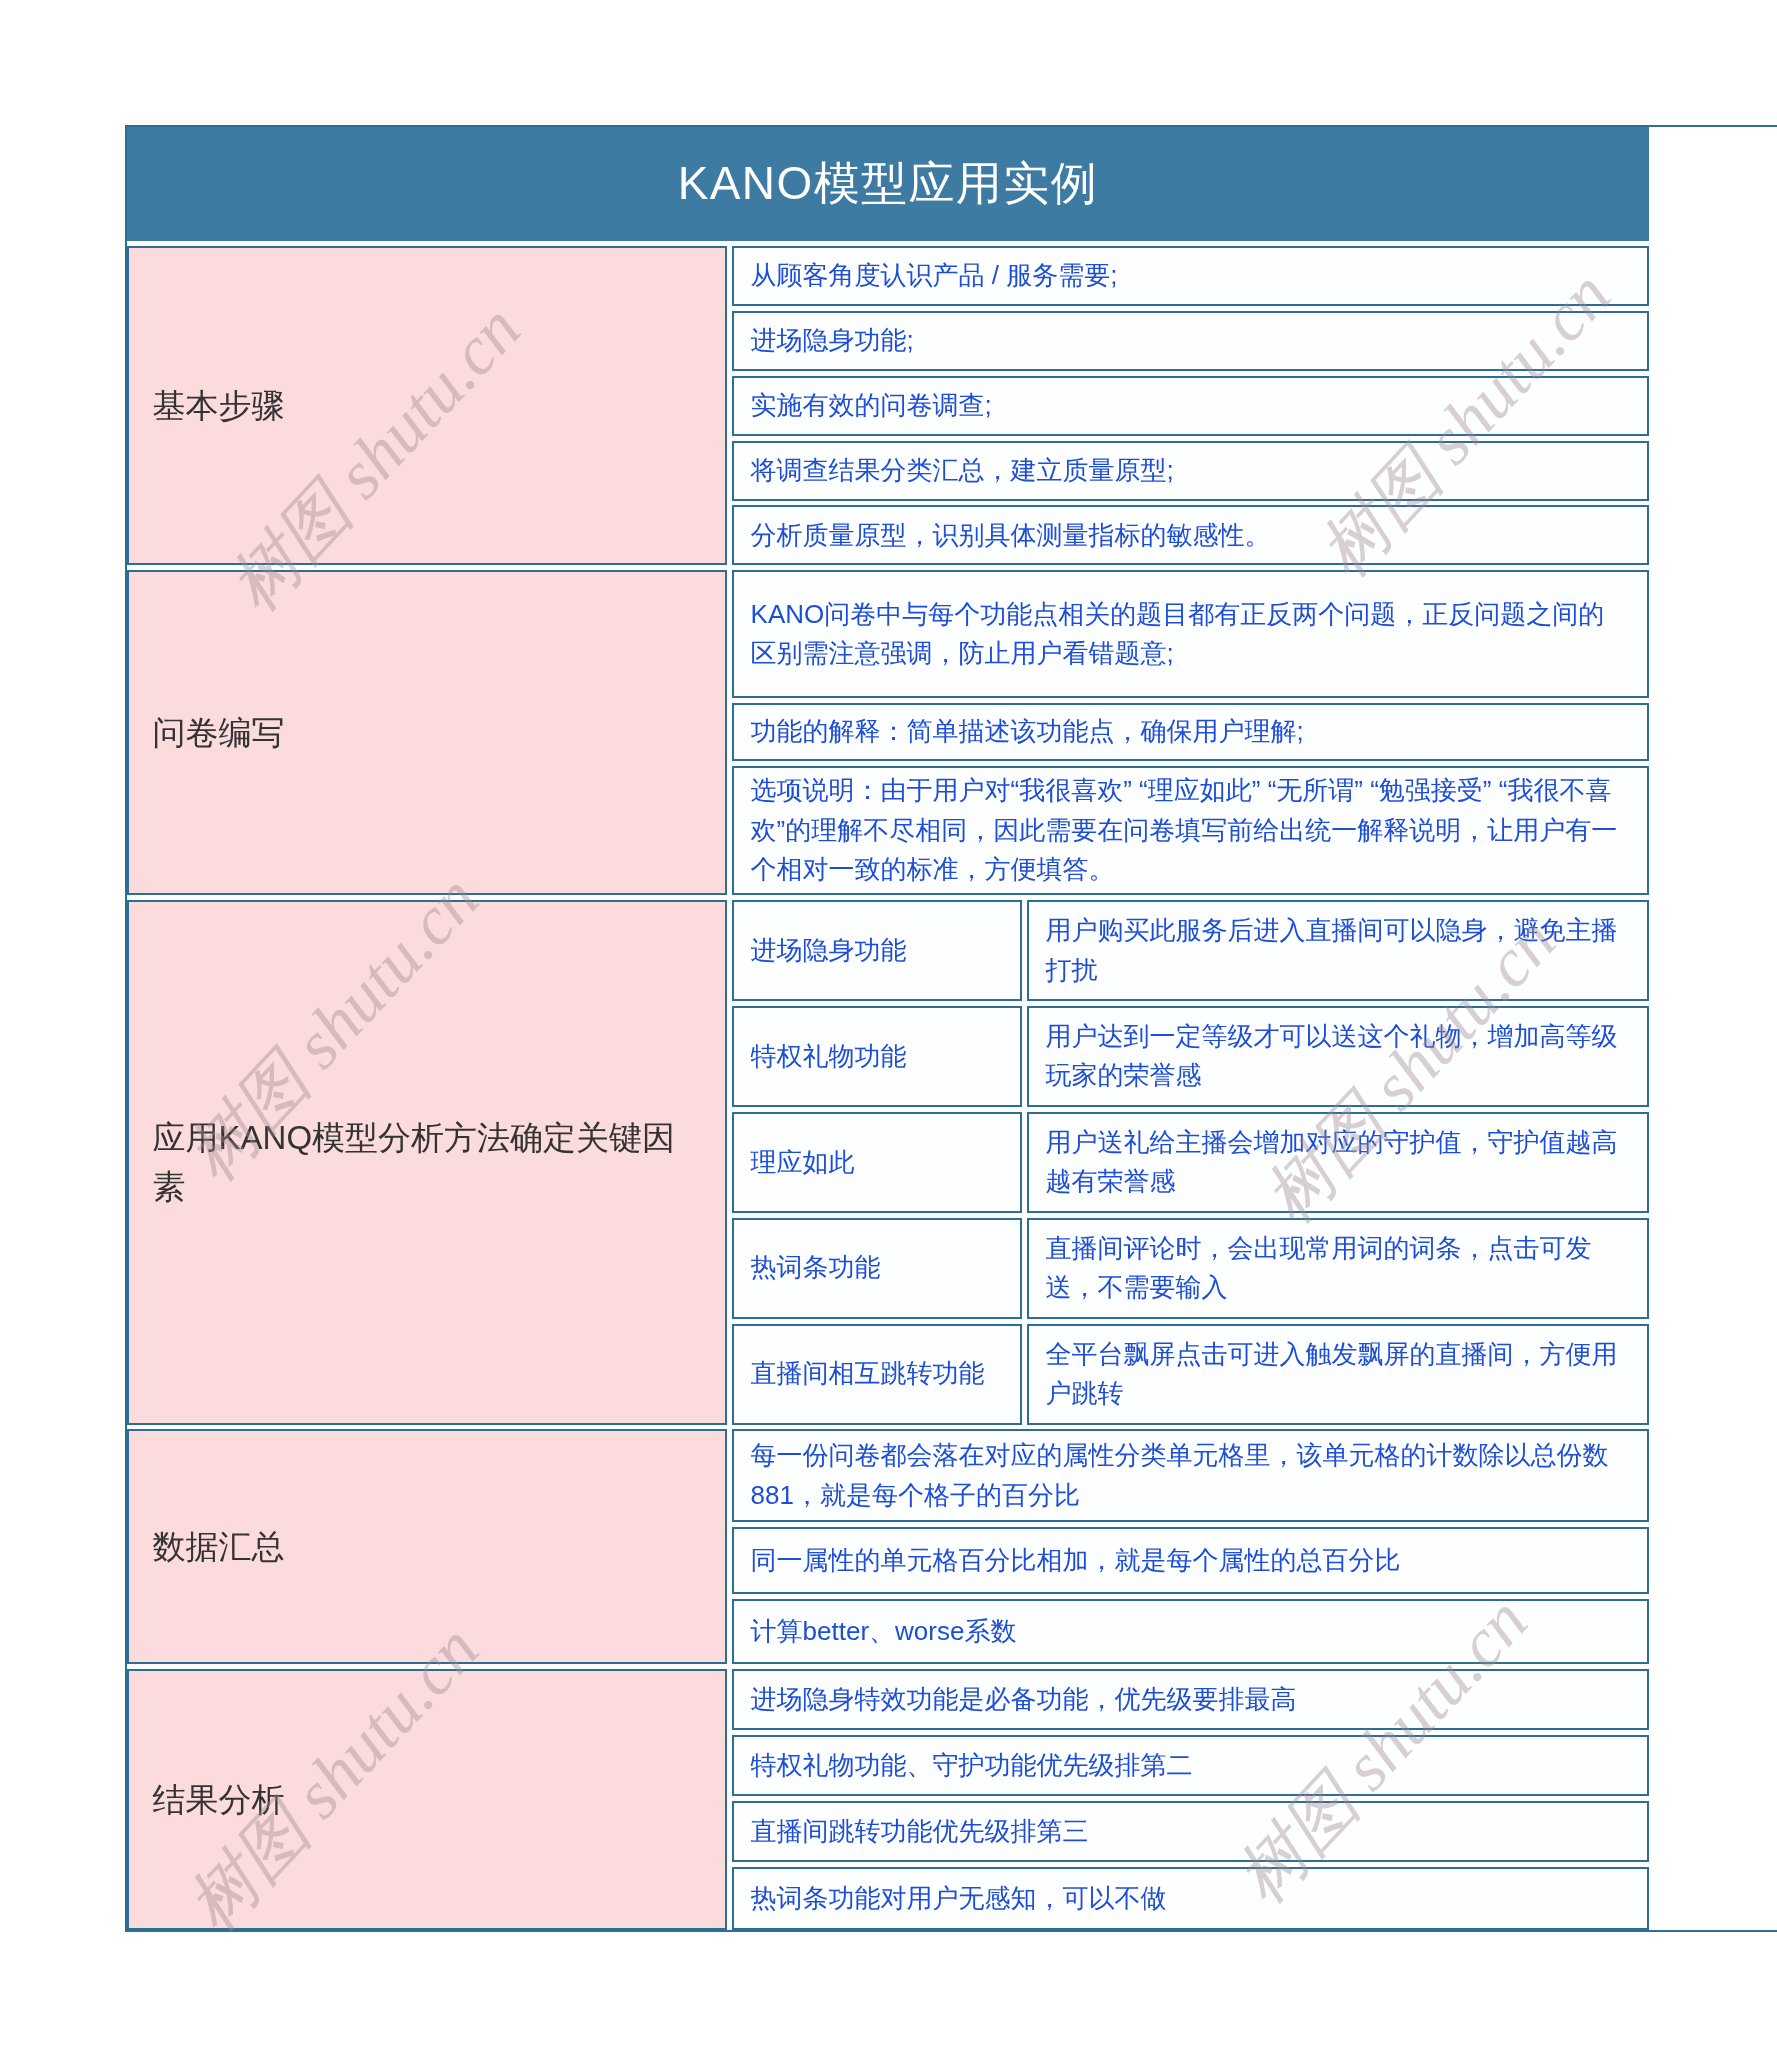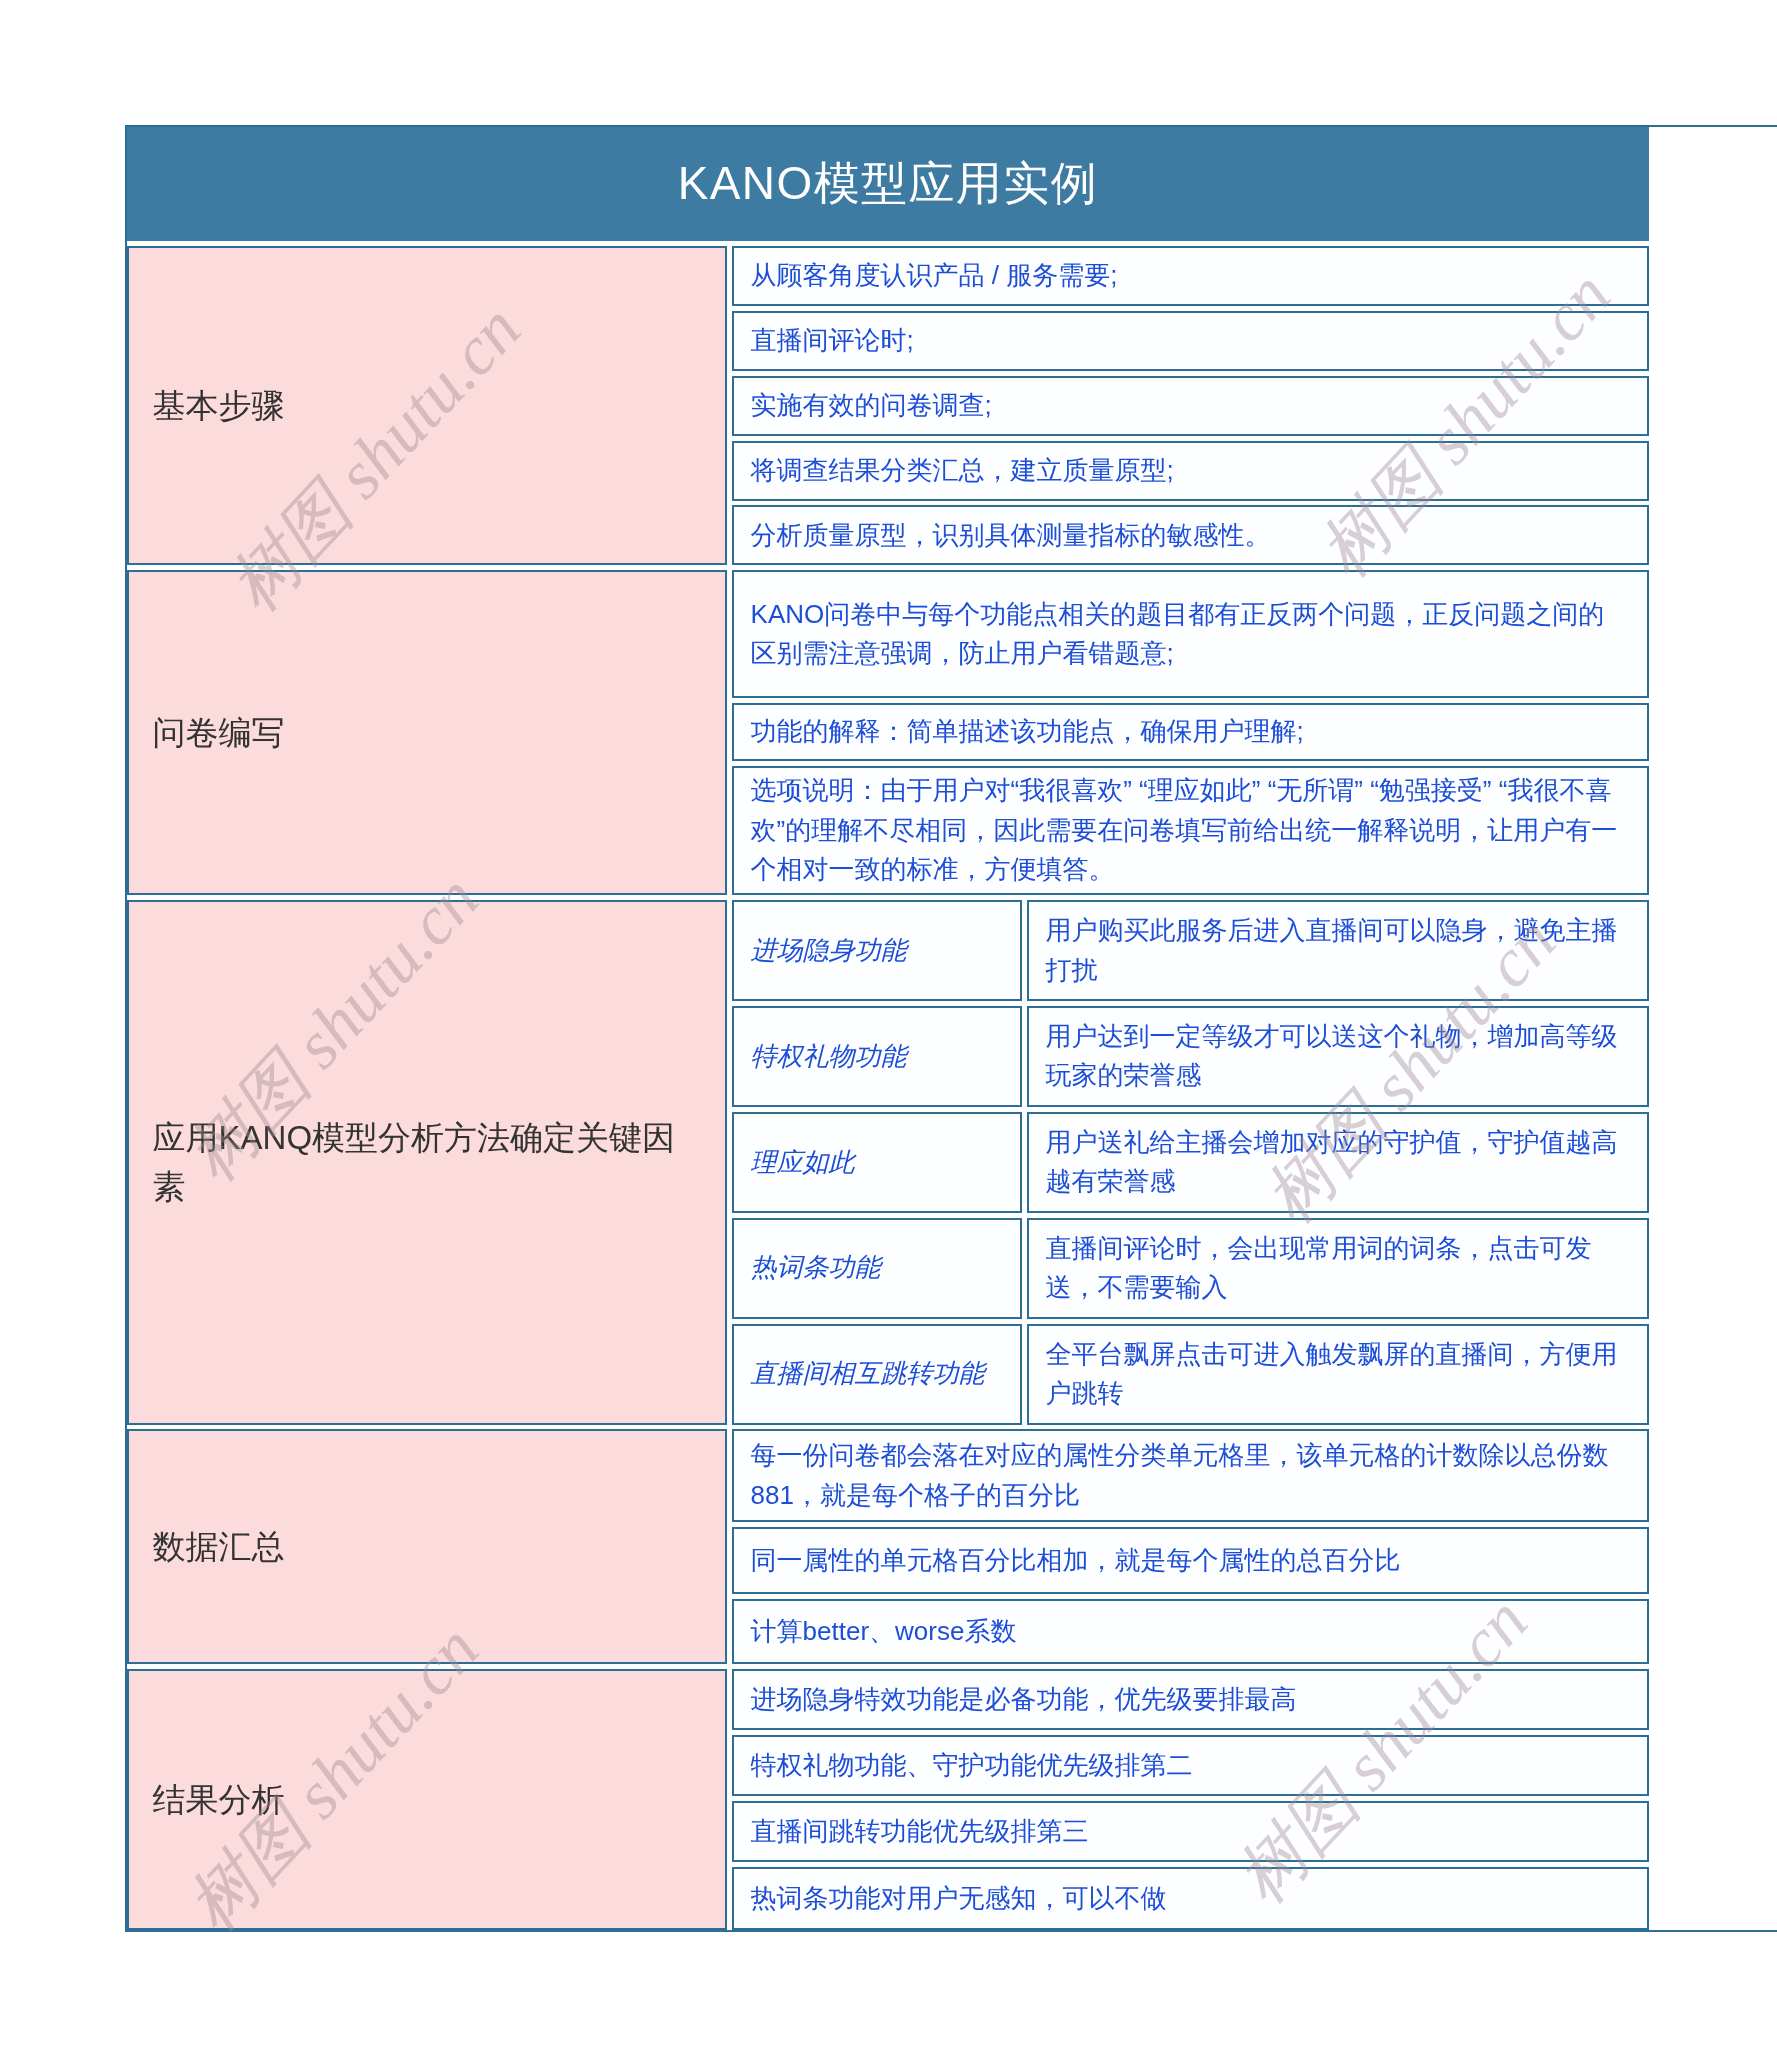--- a/index.html
+++ b/index.html
@@ -48,21 +48,21 @@
     padding: 5.6px 18px 5.6px 16.7px;
   }
   .label-cell {
     background: #fbdbdc;
     color: #333333;
     font-size: 33px;
     line-height: 1.5;
     padding-left: 23.6px;
     padding-right: 32px;
   }
-  .feature-cell { padding-left: 16.7px; font-style: italic; }
+  .feature-cell { padding-left: 16.7px; }
   .wm {
     position: absolute;
     font-family: "Liberation Serif", "DejaVu Serif", serif;
     font-style: italic;
     font-size: 69px;
     color: rgba(158, 138, 144, 0.40);
     white-space: nowrap;
     transform: translate(-50%, -50%) rotate(-47deg);
     pointer-events: none;
     z-index: 5;
@@ -72,21 +72,21 @@
 <body>
 
 <div class="sheet">
 
   <div class="mindmap-table">
 
     <div class="title-bar">KANO模型应用实例</div>
 
     <div class="cell label-cell" style="grid-area:2/1/7/2">基本步骤</div>
     <div class="cell" style="grid-area:2/2/3/4">从顾客角度认识产品 / 服务需要;</div>
-    <div class="cell" style="grid-area:3/2/4/4">直播间评论时;</div>
+    <div class="cell" style="grid-area:3/2/4/4">进场隐身功能;</div>
     <div class="cell" style="grid-area:4/2/5/4">实施有效的问卷调查;</div>
     <div class="cell" style="grid-area:5/2/6/4">将调查结果分类汇总，建立质量原型;</div>
     <div class="cell" style="grid-area:6/2/7/4">分析质量原型，识别具体测量指标的敏感性。</div>
 
     <div class="cell label-cell" style="grid-area:7/1/10/2">问卷编写</div>
     <div class="cell" style="grid-area:7/2/8/4">KANO问卷中与每个功能点相关的题目都有正反两个问题，正反问题之间的区别需注意强调，防止用户看错题意;</div>
     <div class="cell" style="grid-area:8/2/9/4">功能的解释：简单描述该功能点，确保用户理解;</div>
     <div class="cell" style="grid-area:9/2/10/4">选项说明：由于用户对“我很喜欢” “理应如此” “无所谓” “勉强接受” “我很不喜欢”的理解不尽相同，因此需要在问卷填写前给出统一解释说明，让用户有一个相对一致的标准，方便填答。</div>
 
     <div class="cell label-cell" style="grid-area:10/1/15/2">应用KANQ模型分析方法确定关键因素</div>

